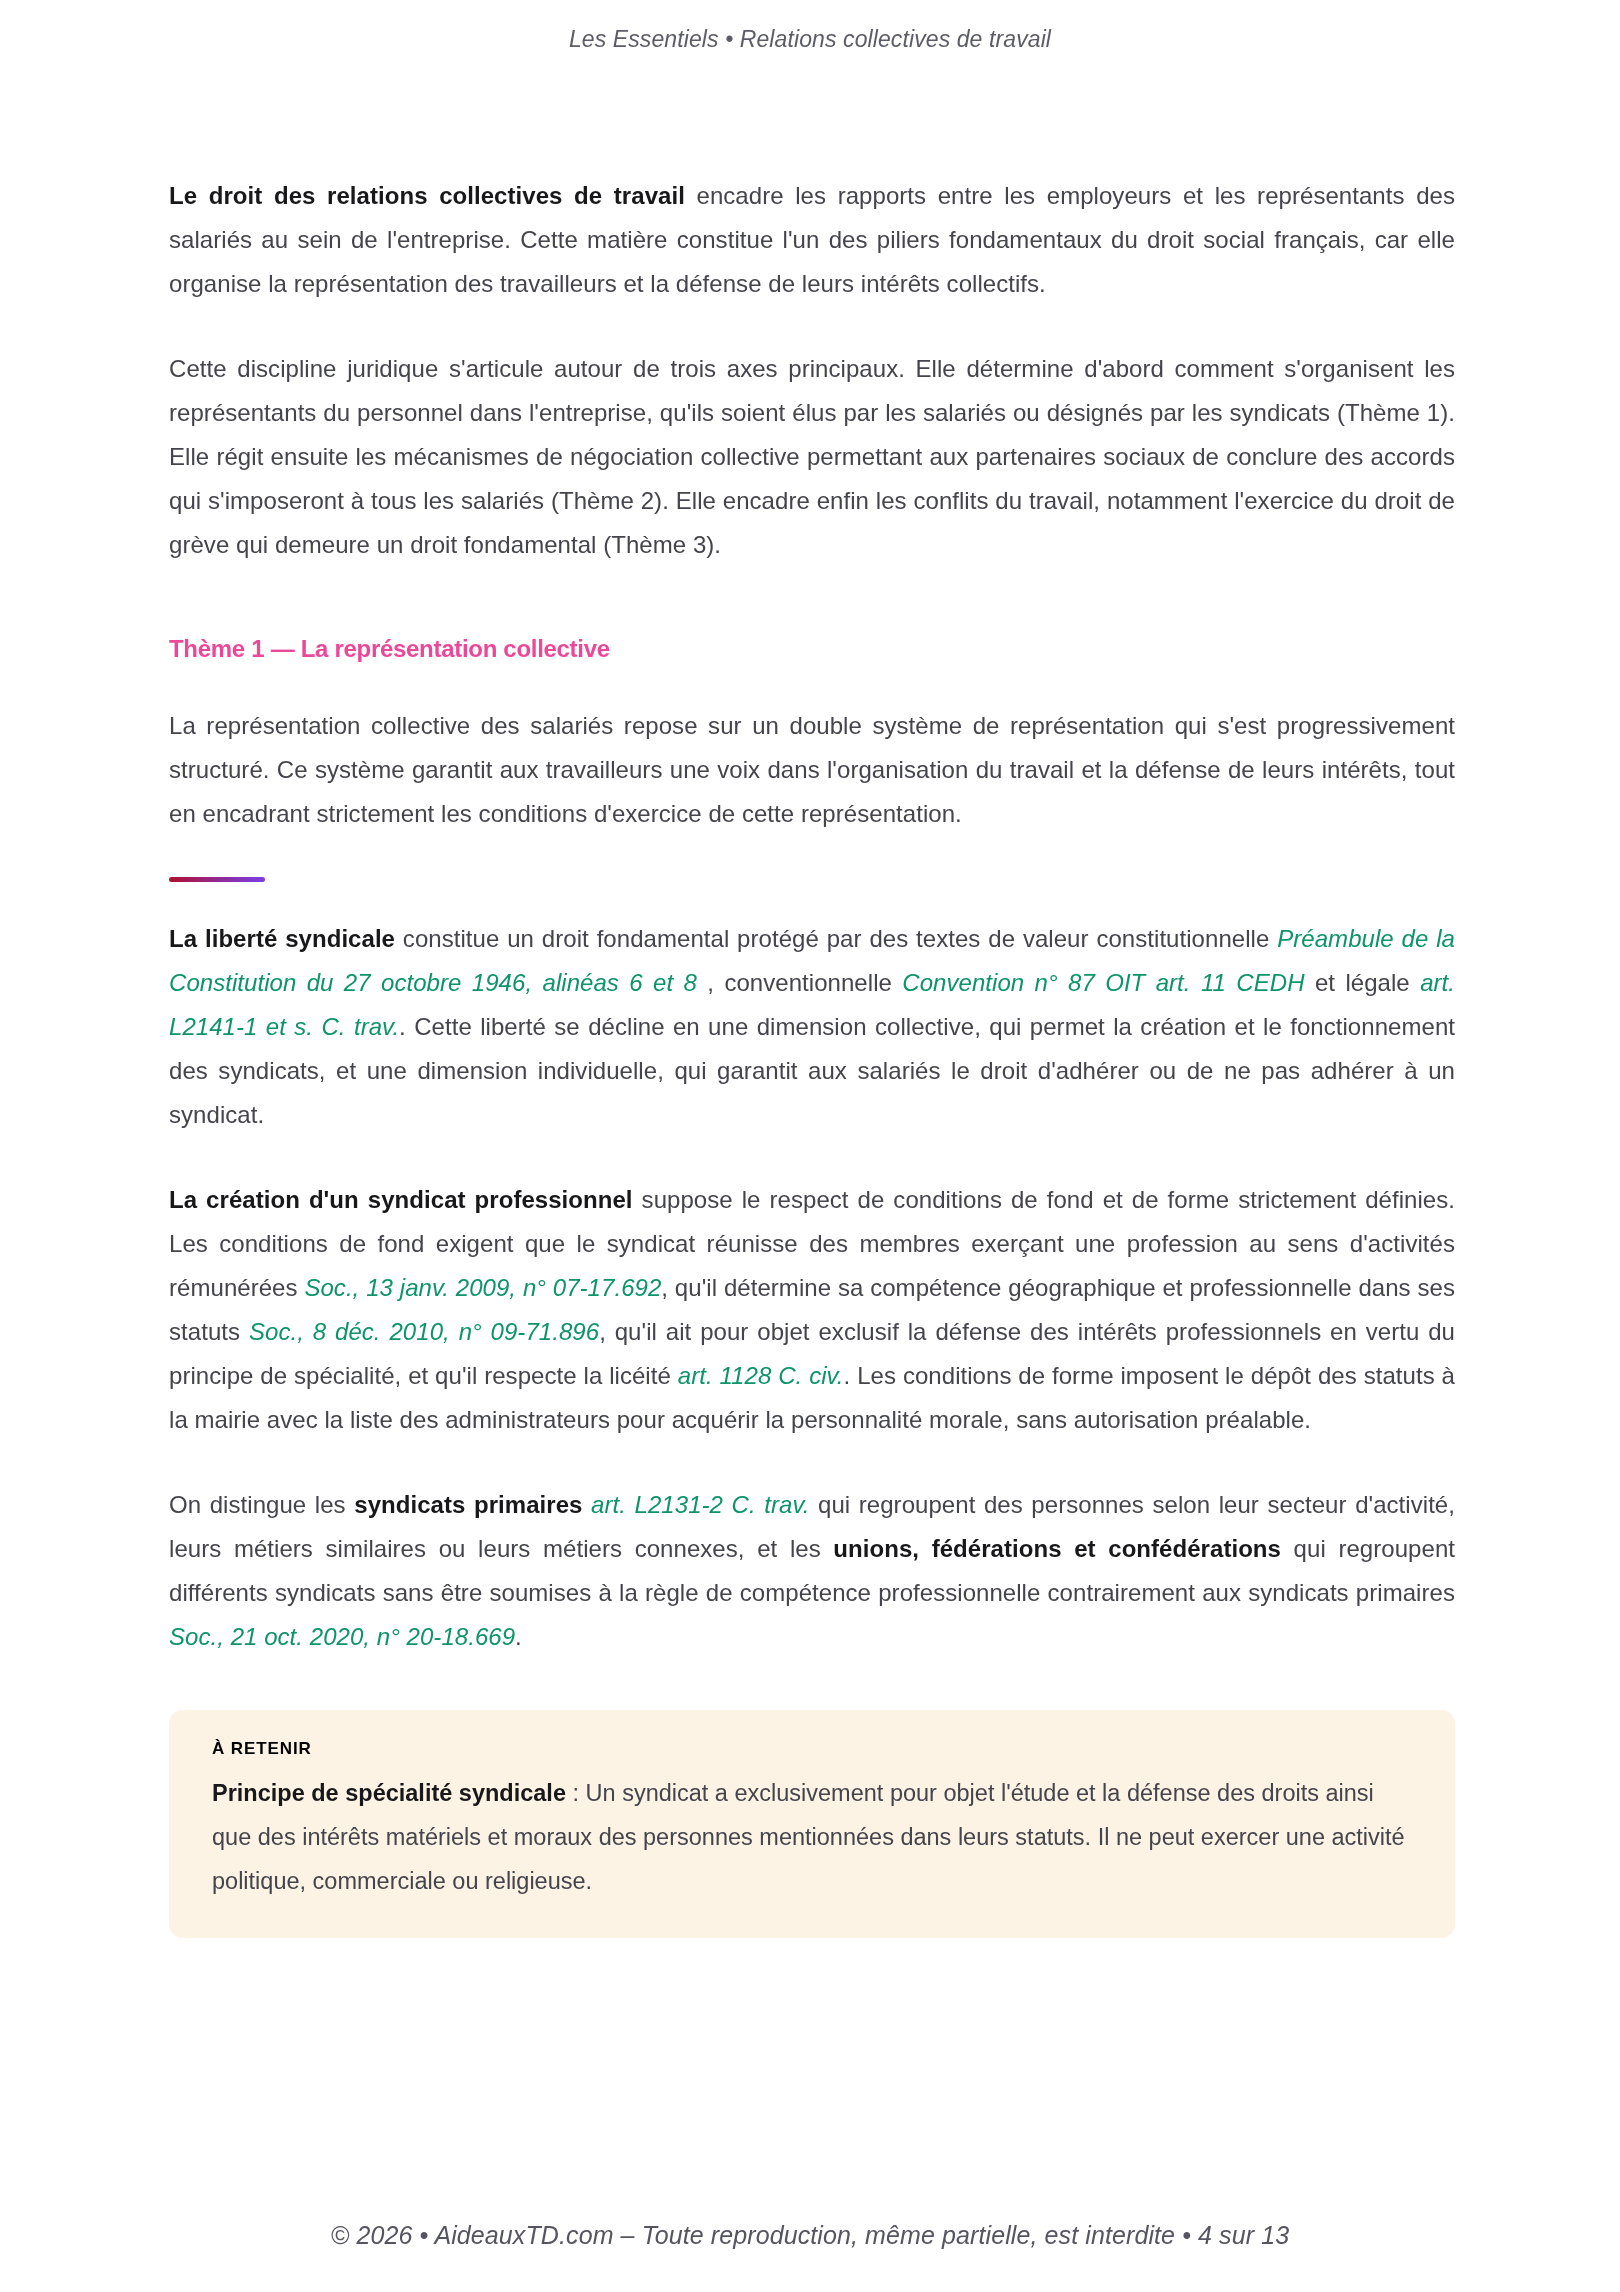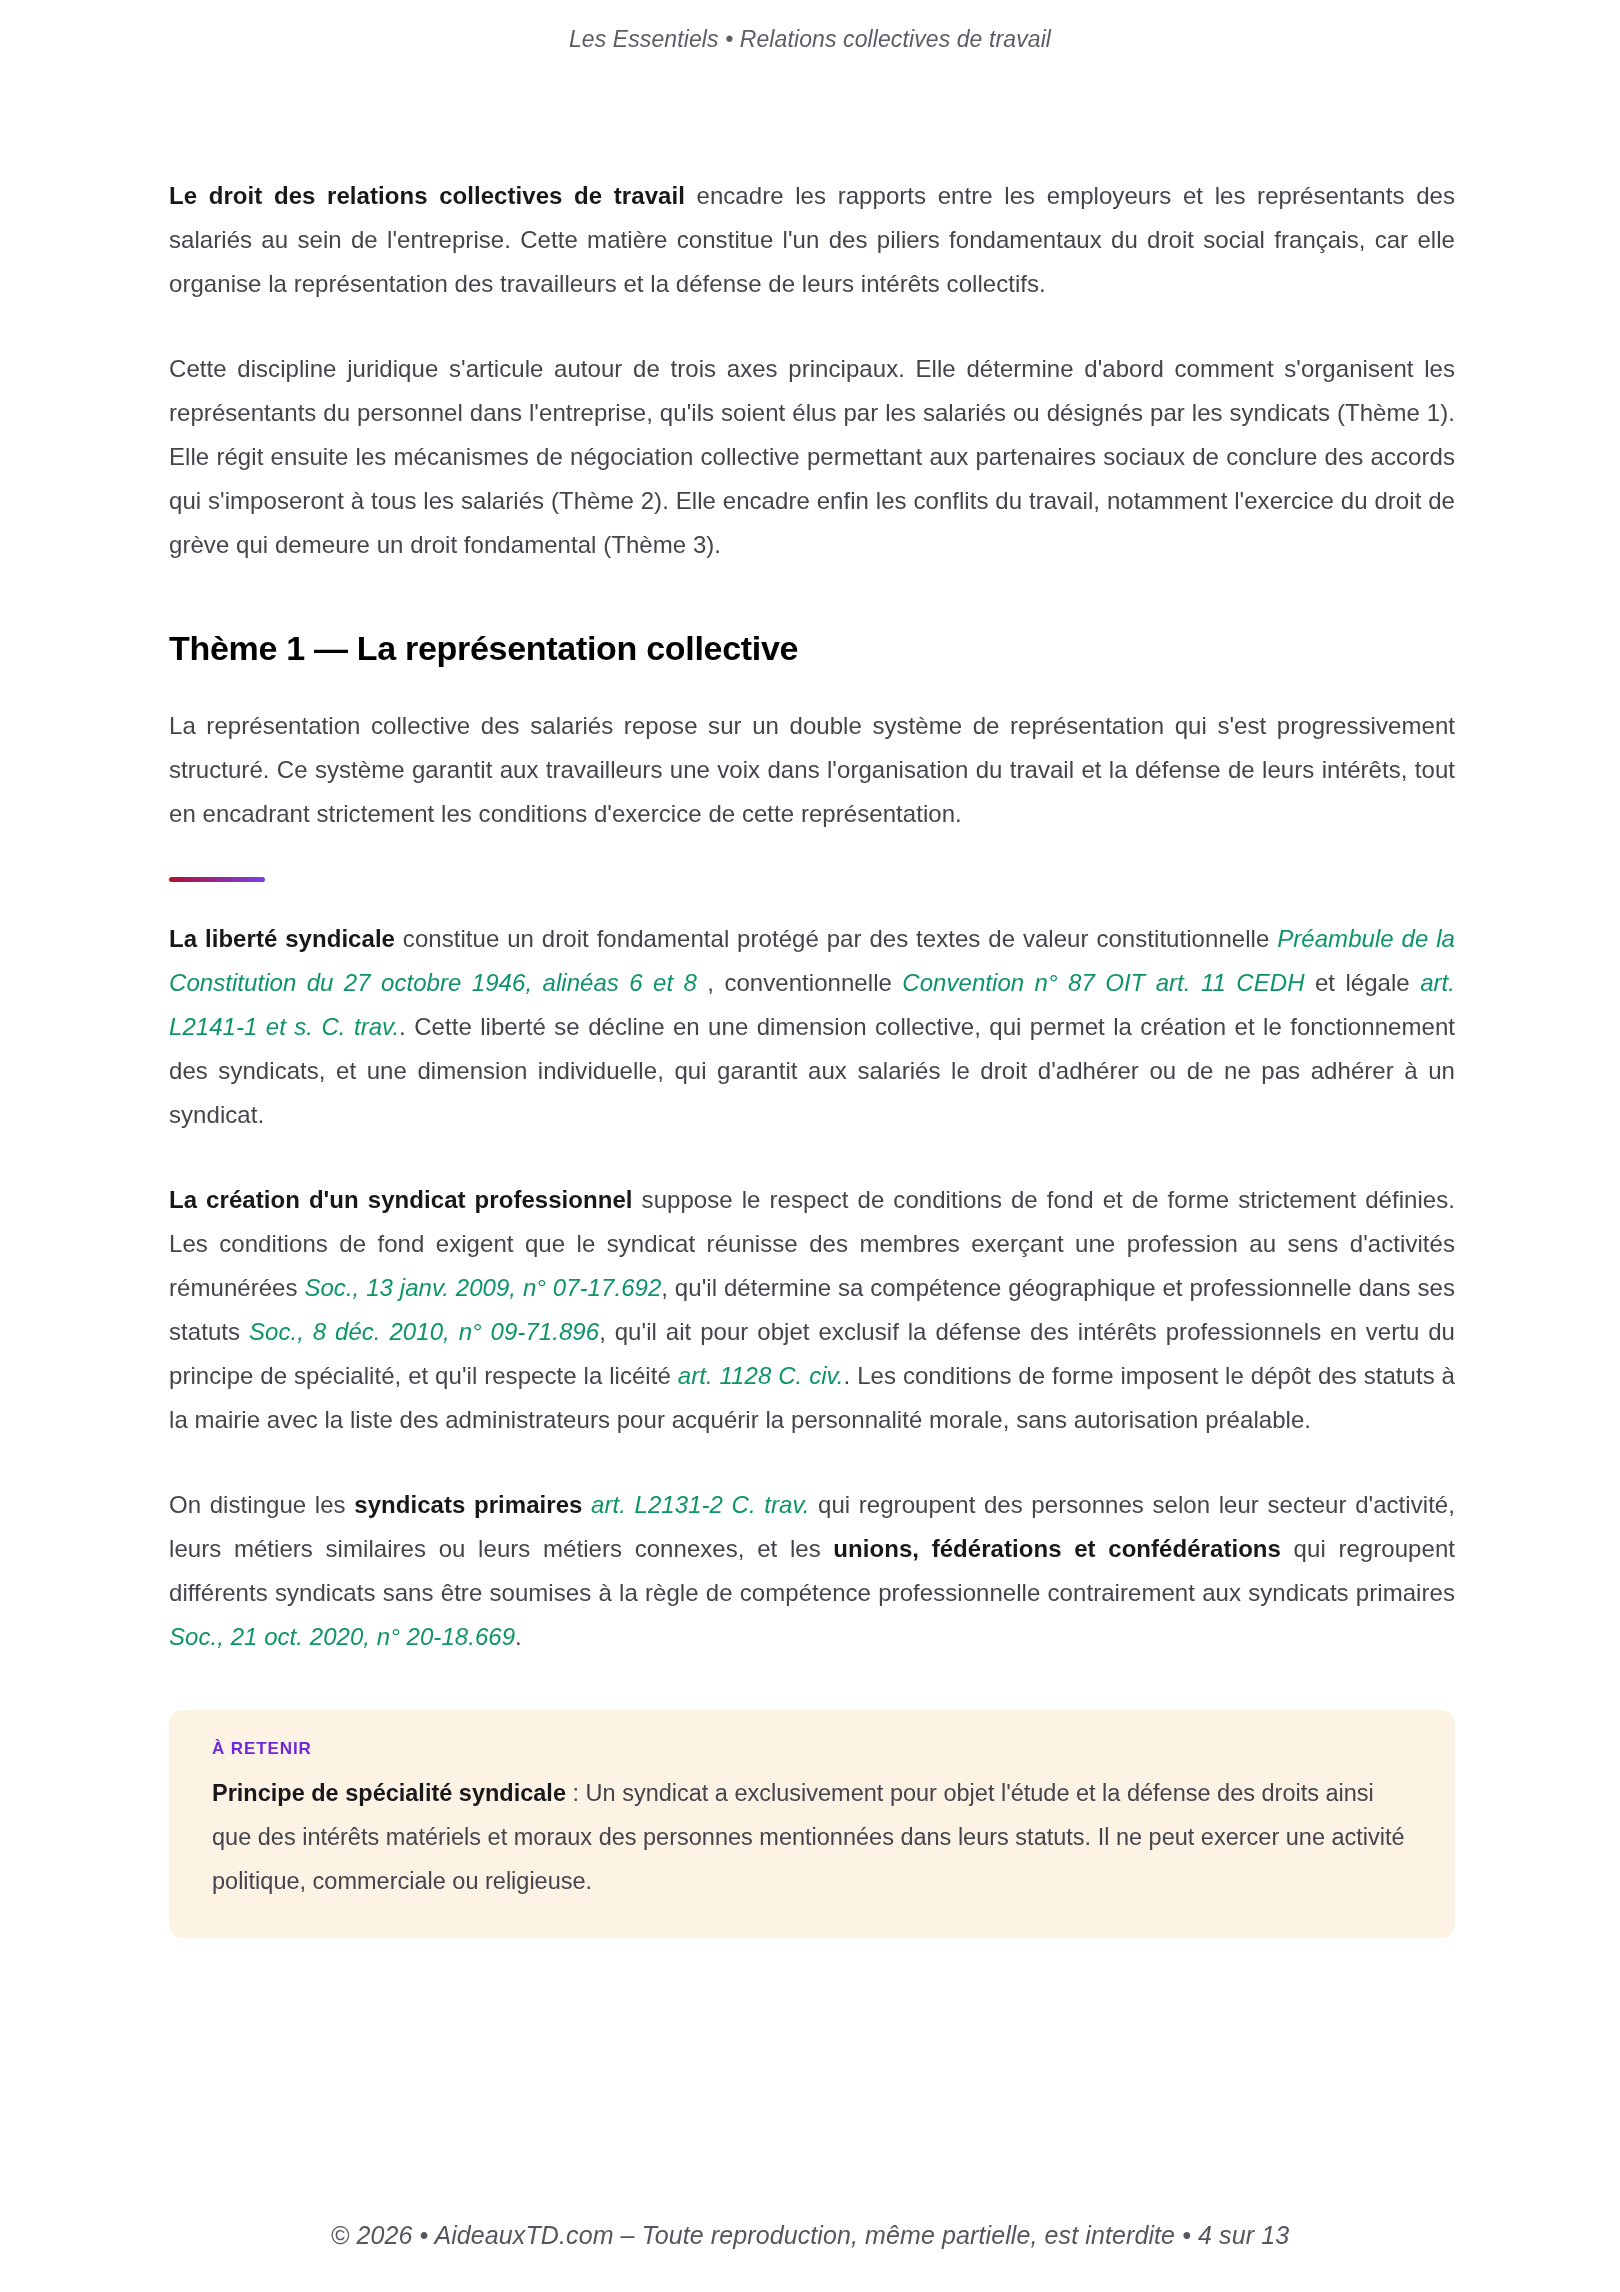--- a/index.html
+++ b/index.html
@@ -61,24 +61,24 @@
   }
 
   .cite {
     font-style: italic;
     color: #0d9468;
   }
 
   
   h2.theme-heading {
     margin: 59px 0 33px 0;
-    font-size: 34px;
+    font-size: 24px;
     line-height: 45px;
     font-weight: 700;
-    color: #000000;
+    color: #ec4899;
     letter-spacing: -0.3px;
   }
 
   h3.sub-heading {
     margin: 61px 0 0 0;
     font-size: 26.5px;
     line-height: 37px;
     font-weight: 700;
     color: #16161a;
     letter-spacing: -0.1px;
@@ -148,21 +148,21 @@
 
     <div class="accent-bar" style="background: linear-gradient(90deg, rgb(176, 16, 47) 0%, rgb(139, 47, 168) 62%, rgb(123, 63, 228) 100%);"></div>
 
     <p class="body-text"><span class="bold">La liberté syndicale</span><span> constitue un droit fondamental protégé par des textes de valeur constitutionnelle </span><span class="cite">Préambule de la Constitution du 27 octobre 1946, alinéas 6 et 8</span><span> , conventionnelle </span><span class="cite">Convention n° 87 OIT art. 11 CEDH</span><span> et légale </span><span class="cite">art. L2141-1 et s. C. trav.</span><span>. Cette liberté se décline en une dimension collective, qui permet la création et le fonctionnement des syndicats, et une dimension individuelle, qui garantit aux salariés le droit d'adhérer ou de ne pas adhérer à un syndicat.</span></p>
 
     <p class="body-text"><span class="bold">La création d'un syndicat professionnel</span><span> suppose le respect de conditions de fond et de forme strictement définies. Les conditions de fond exigent que le syndicat réunisse des membres exerçant une profession au sens d'activités rémunérées </span><span class="cite">Soc., 13 janv. 2009, n° 07-17.692</span><span>, qu'il détermine sa compétence géographique et professionnelle dans ses statuts </span><span class="cite">Soc., 8 déc. 2010, n° 09-71.896</span><span>, qu'il ait pour objet exclusif la défense des intérêts professionnels en vertu du principe de spécialité, et qu'il respecte la licéité </span><span class="cite">art. 1128 C. civ.</span><span>. Les conditions de forme imposent le dépôt des statuts à la mairie avec la liste des administrateurs pour acquérir la personnalité morale, sans autorisation préalable.</span></p>
 
     <p class="body-text"><span>On distingue les </span><span class="bold">syndicats primaires</span><span> </span><span class="cite">art. L2131-2 C. trav.</span><span> qui regroupent des personnes selon leur secteur d'activité, leurs métiers similaires ou leurs métiers connexes, et les </span><span class="bold">unions, fédérations et confédérations</span><span> qui regroupent différents syndicats sans être soumises à la règle de compétence professionnelle contrairement aux syndicats primaires </span><span class="cite">Soc., 21 oct. 2020, n° 20-18.669</span><span>.</span></p>
 
     <div class="callout" style="background: rgb(253, 243, 228);">
-      <div class="callout-label" style="color: #6d28d9;">À retenir</div>
+      <div class="callout-label" style="color: #000000;">À retenir</div>
       <p class="callout-body"><span class="bold">Principe de spécialité syndicale</span><span> : Un syndicat a exclusivement pour objet l'étude et la défense des droits ainsi que des intérêts matériels et moraux des personnes mentionnées dans leurs statuts. Il ne peut exercer une activité politique, commerciale ou religieuse.</span></p>
     </div>
 
   </div>
 
   <div class="running-footer">© 2026 • AideauxTD.com – Toute reproduction, même partielle, est interdite • 4 sur 13</div>
 
 </div>
 
 

